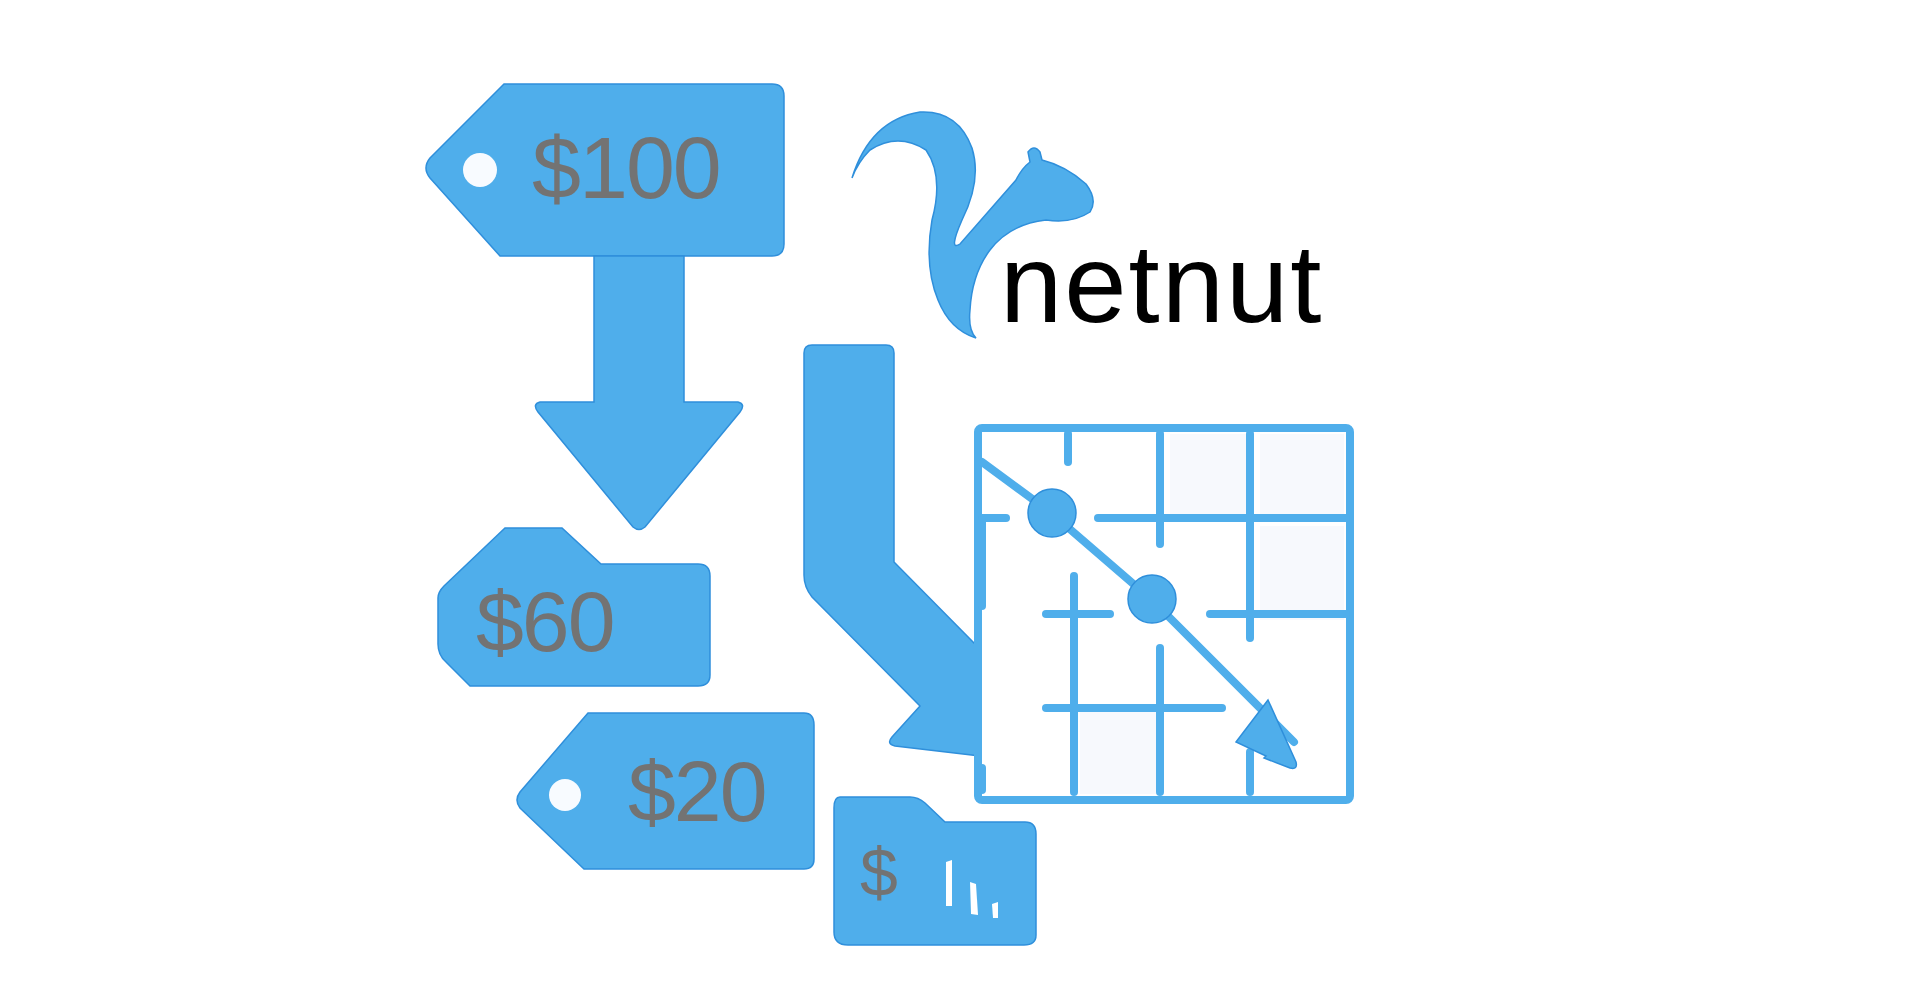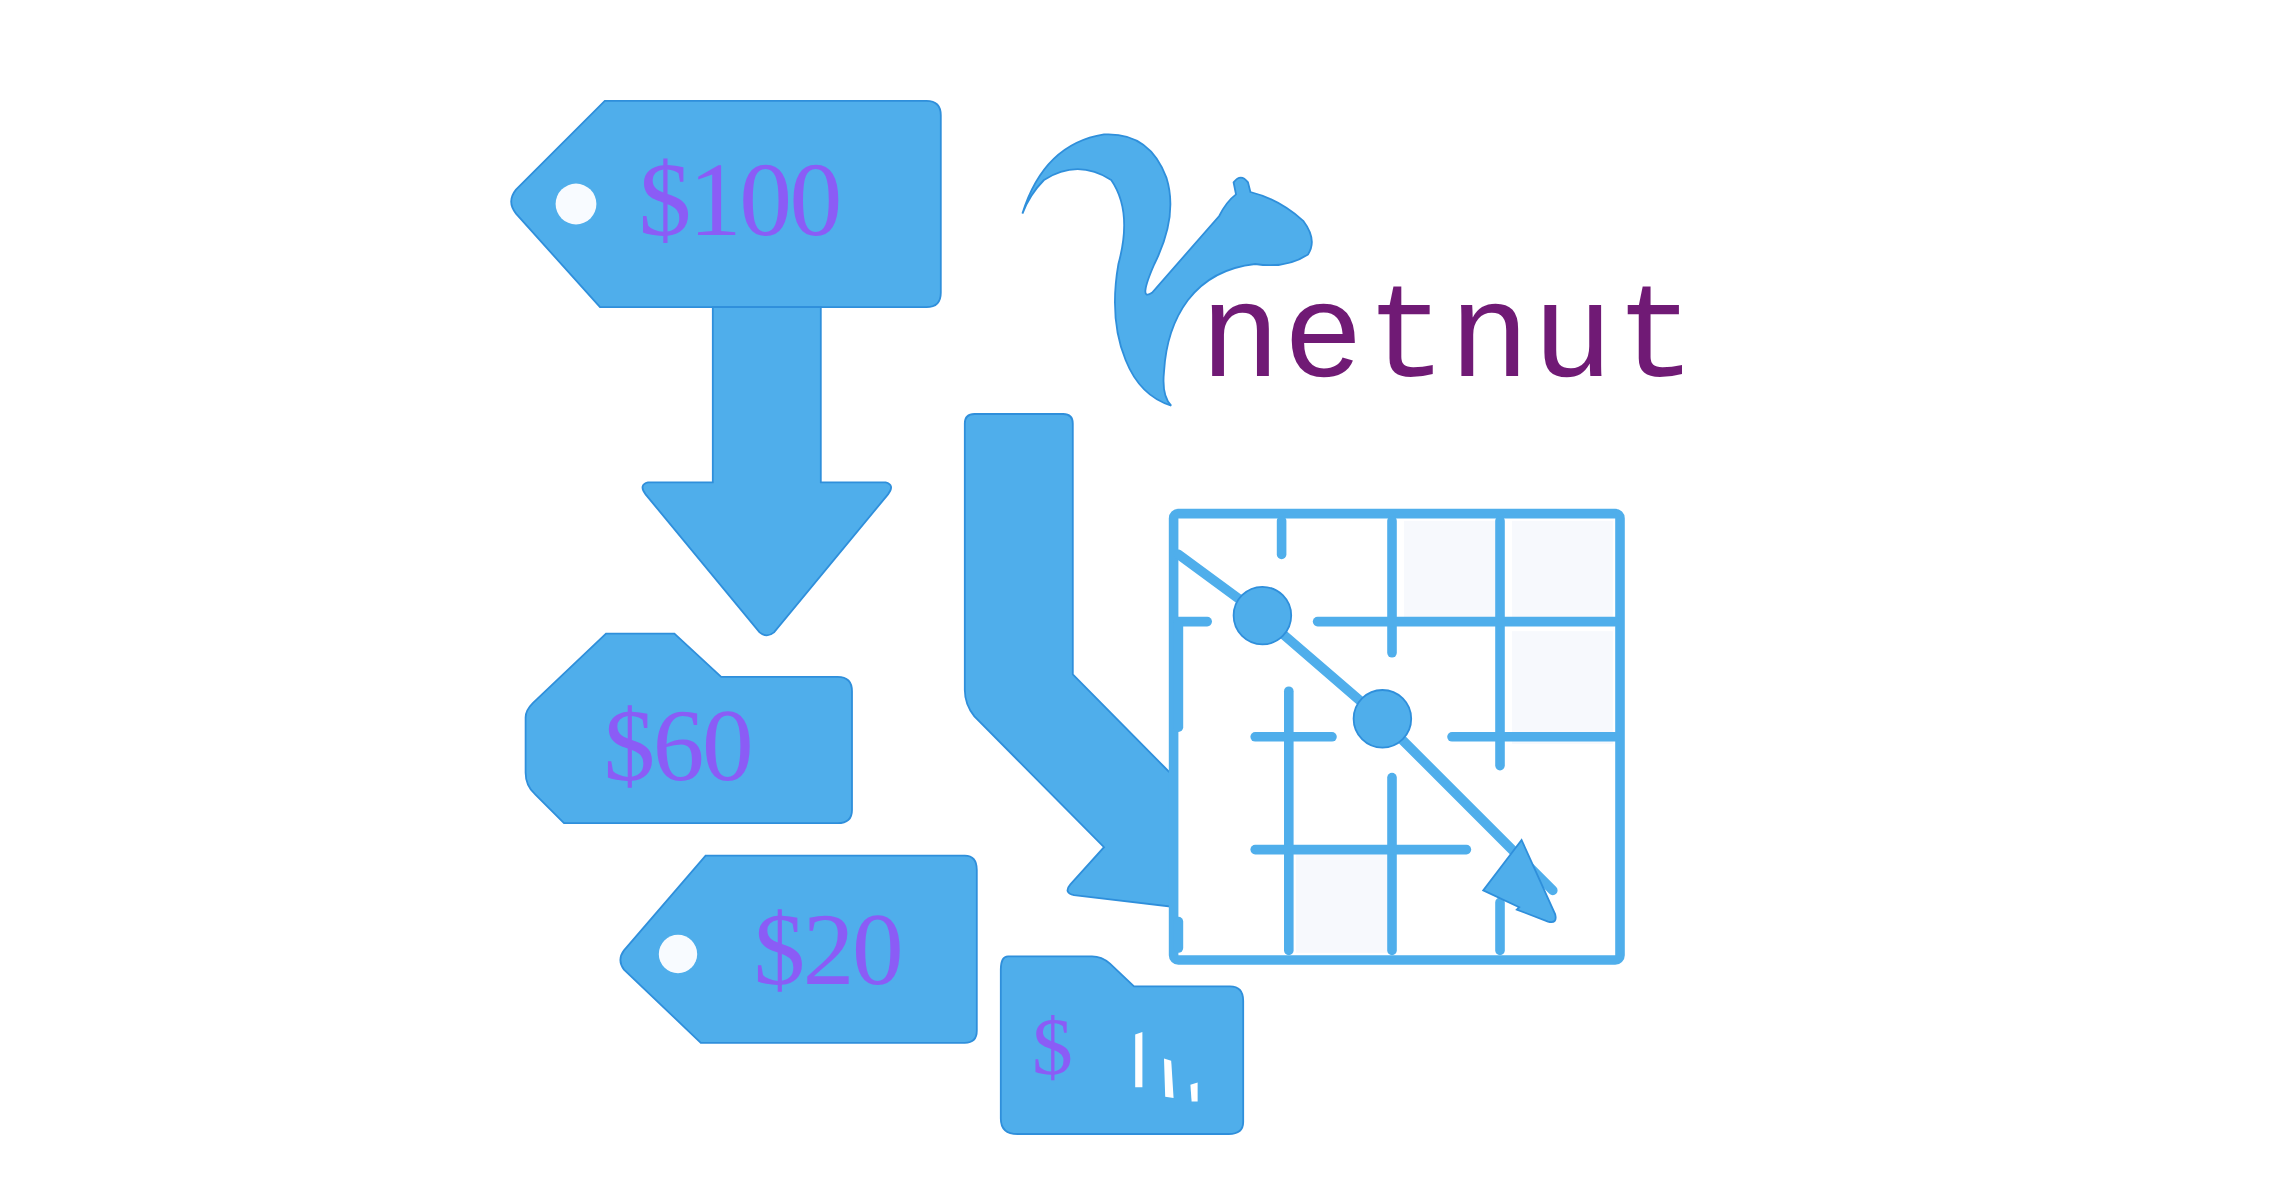--- a/index.html
+++ b/index.html
@@ -2,25 +2,25 @@
 <html><head>
   <meta charset="utf-8">
   <style>
     html, body { margin: 0; padding: 0; }
     body {
       width: 1910px; height: 1000px; background: #ffffff; position: relative; overflow: hidden;
       font-family: "DejaVu Sans", sans-serif;
     }
     .abs { position: absolute; }
     .tag-text {
-      position: absolute; color: #8b5cf6; font-family: Liberation Serif, serif;
+      position: absolute; color: #737373; font-family: Liberation Sans, sans-serif;
       font-weight: 400; letter-spacing: -2px; line-height: 1;
     }
     .logo-text {
-      position: absolute; color: #701a75; font-family: Liberation Mono, monospace;
+      position: absolute; color: #000000; font-family: Liberation Sans, sans-serif;
       font-weight: 400; letter-spacing: 2px; line-height: 1;
     }
   </style>
 </head>
 <body>
 
 <svg class="abs" style="left:0;top:0" width="1910" height="1000" viewBox="0 0 1910 1000">
 
   <path d="M504 84 L772 84 Q784 84 784 96 L784 244 Q784 256 772 256 L500 256 L430 178 Q422 168 430 158 Z" fill="#4FAEEB" stroke="#2F8FDB" stroke-width="1.5"></path>
   <circle cx="480" cy="170" r="17" fill="#F8FBFF"></circle>
@@ -63,17 +63,17 @@
     <line x1="1152" y1="600" x2="1294" y2="742"></line>
   </g>
   <circle cx="1052" cy="513" r="24" fill="#4FAEEB" stroke="#2F8FDB" stroke-width="1.5"></circle>
   <circle cx="1152" cy="599" r="24" fill="#4FAEEB" stroke="#2F8FDB" stroke-width="1.5"></circle>
   <path d="M1268 700 L1296 762 Q1298 770 1290 768 L1264 758 L1266 756 L1236 742 Z" fill="#4FAEEB" stroke="#2F8FDB" stroke-width="1.5"></path>
 
   <path d="M852 178 Q870 120 920 112 Q958 110 972 148 Q982 180 962 220 Q948 252 960 244 Q988 212 1016 180 Q1022 168 1030 162 L1028 152 Q1034 144 1040 152 L1042 160 Q1066 166 1086 184 Q1098 200 1090 212 Q1072 224 1046 220 Q1010 224 990 250 Q972 274 970 310 Q968 330 976 338 Q950 330 938 300 Q924 266 932 220 Q944 176 926 150 Q898 132 870 150 Q858 162 852 178 Z" fill="#4FAEEB" stroke="#2F8FDB" stroke-width="1.5"></path>
 </svg>
 
 <div class="tag-text" style="left:532px; top:124px; font-size:88px;">$100</div>
-<div class="tag-text" style="left:503px; top:578px; font-size:86px;">$60</div>
+<div class="tag-text" style="left:476px; top:578px; font-size:86px;">$60</div>
 <div class="tag-text" style="left:628px; top:748px; font-size:86px;">$20</div>
 <div class="tag-text" style="left:860px; top:838px; font-size:68px;">$</div>
 
 <div class="logo-text" style="left:1000px; top:228px; font-size:112px;">netnut</div>
 
 </body></html>

